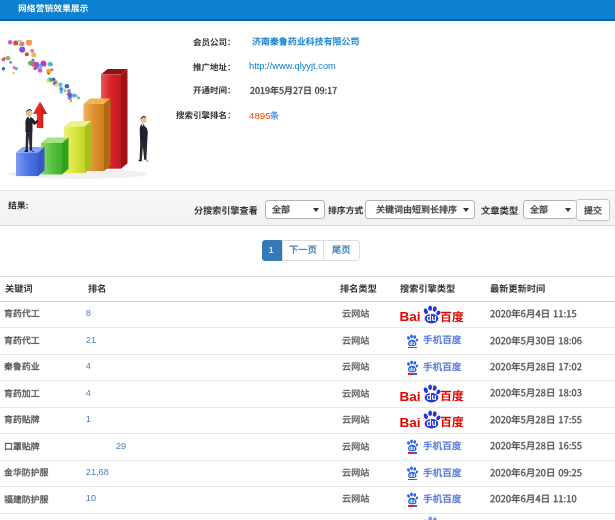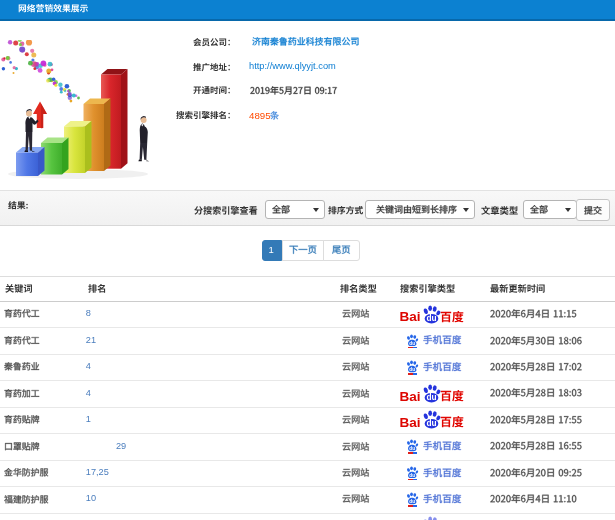--- a/index.html
+++ b/index.html
@@ -673,21 +673,21 @@
   </svg>
 <svg class="t" style="left:3.5px;top:468.1px;" width="45.5" height="10.0">
     <g transform="translate(0,7.65) scale(0.089)" fill="#4a4a4a" stroke="#4a4a4a" stroke-width="3.5">
       <use href="#g106" x="0.0"></use>
       <use href="#g107" x="100.0"></use>
       <use href="#g108" x="200.0"></use>
       <use href="#g109" x="300.0"></use>
       <use href="#g110" x="400.0"></use>
     </g>
   </svg>
-<div class="s" style="left:85.8px;top:467.0px;font:normal 9.2px/11.0px 'Liberation Sans',sans-serif;color:#4a7dbd;">17,25</div>
+<div class="s" style="left:85.8px;top:467.0px;font:normal 9.2px/11.0px 'Liberation Sans',sans-serif;color:#4a7dbd;">21,68</div>
 <svg class="t" style="left:341.7px;top:467.9px;" width="28.3" height="10.2">
     <g transform="translate(0,7.83) scale(0.091)" fill="#555" stroke="#555" stroke-width="3.5">
       <use href="#g88" x="0.0"></use>
       <use href="#g89" x="100.0"></use>
       <use href="#g90" x="200.0"></use>
     </g>
   </svg>
 <svg class="t" style="left:406px;top:465.8px" width="12.5" height="12.5" viewBox="0 0 100 100">
 <g fill="#2566e8">
 <ellipse cx="20" cy="32" rx="11" ry="15" transform="rotate(-20 20 32)"></ellipse>

